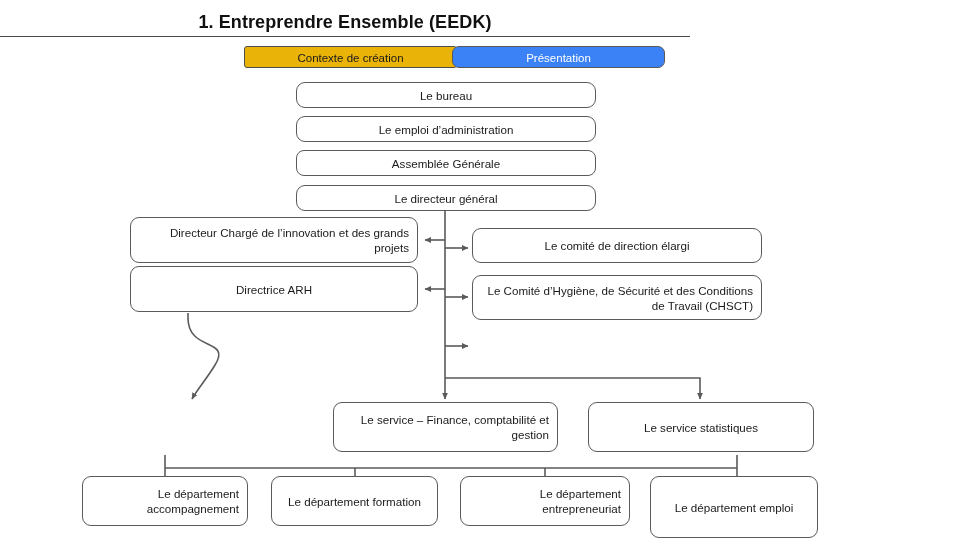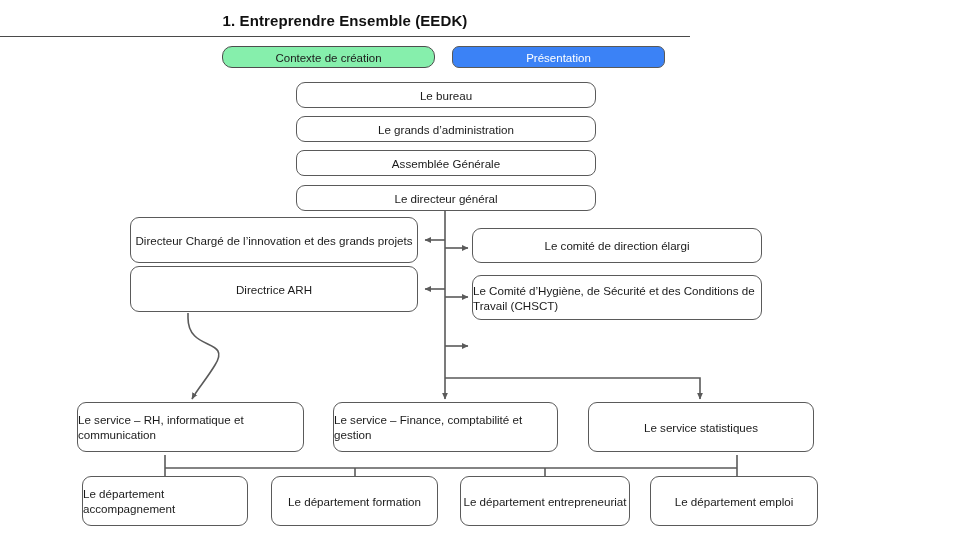--- a/index.html
+++ b/index.html
@@ -10,64 +10,64 @@
     color:#1a1a1a;
     position:relative;
     overflow:hidden;
   }
   #stage{position:absolute;left:0;top:0;width:960px;height:540px;}
 
   
   .title{
     position:absolute;left:0;top:12px;width:690px;
     text-align:center;
-    font-size:15px;font-weight:bold;color:#111111;
+    font-size:18px;font-weight:bold;color:#111111;
     letter-spacing:.1px;
   }
   .header-rule{
     position:absolute;left:0;top:36px;width:690px;height:1px;
     background:#4a4a4a;
   }
 
   
   .tab{
     position:absolute;
     height:22px;line-height:22px;
     text-align:center;
     font-size:11.5px;
     box-sizing:border-box;
   }
   .tab-inactive{
-    left:222px;top:46px;width:213px;
-    background:#86efac;
+    left:244px;top:46px;width:213px;
+    background:#eab308;
     border:1.5px solid #4d4d4d;
-    border-radius:10px;
+    border-radius:3px;
     color:#1a1a1a;
   }
   .tab-active{
     left:452px;top:46px;width:213px;
     background:#3b82f6;
     border:1.5px solid #595959;
     border-radius:7px;
     color:#ffffff;
   }
 
   
   .node{
     position:absolute;
     box-sizing:border-box;
     background:#ffffff;
     border:1.8px solid #5a5a5a;
     border-radius:9px;
     display:flex;align-items:center;justify-content:center;
-    text-align:left;
+    text-align:right;
     font-size:11.6px;
     line-height:15px;
     color:#1a1a1a;
-    padding:2px 0;
+    padding:2px 8px;
     z-index:3;
   }
   svg.conn{position:absolute;left:0;top:0;width:960px;height:540px;
            overflow:visible;z-index:2;pointer-events:none;}
 </style>
 </head>
 <body>
 
 <div id="stage">
 
@@ -104,42 +104,41 @@
       <path d="M737,455 L737,468"></path>
       <path d="M165,468 L165,482" marker-end="url(#ar)"></path>
       <path d="M355,468 L355,482" marker-end="url(#ar)"></path>
       <path d="M545,468 L545,482" marker-end="url(#ar)"></path>
       <path d="M737,468 L737,482" marker-end="url(#ar)"></path>
     </g>
   </svg>
 
   <div class="node" style="left:296px;top:82px;width:300px;height:26px;">Le bureau</div>
 
-  <div class="node" style="left:296px;top:116px;width:300px;height:26px;">Le grands d’administration</div>
+  <div class="node" style="left:296px;top:116px;width:300px;height:26px;">Le emploi d’administration</div>
 
   <div class="node" style="left:296px;top:150px;width:300px;height:26px;border-radius:8px;">Assemblée Générale</div>
 
   <div class="node" style="left:296px;top:185px;width:300px;height:26px;">Le directeur général</div>
 
   <div class="node" style="left:130px;top:266px;width:288px;height:46px;">Directrice ARH</div>
 
   <div class="node" style="left:130px;top:217px;width:288px;height:46px;">Directeur Chargé de l’innovation et des grands projets</div>
 
   <div class="node" style="left:472px;top:228px;width:290px;height:35px;">Le comité de direction élargi</div>
 
   <div class="node" style="left:472px;top:275px;width:290px;height:45px;">Le Comité d’Hygiène, de Sécurité et des Conditions de Travail (CHSCT)</div>
 
 
-  <div class="node" style="left:77px;top:402px;width:227px;height:50px;">Le service – RH, informatique et communication</div>
 
   <div class="node" style="left:333px;top:402px;width:225px;height:50px;">Le service – Finance, comptabilité et gestion</div>
 
   <div class="node" style="left:588px;top:402px;width:226px;height:50px;">Le service statistiques</div>
 
   <div class="node" style="left:82px;top:476px;width:166px;height:50px;">Le département accompagnement</div>
 
   <div class="node" style="left:271px;top:476px;width:167px;height:50px;">Le département formation</div>
 
   <div class="node" style="left:460px;top:476px;width:170px;height:50px;">Le département entrepreneuriat</div>
 
-  <div class="node" style="left:650px;top:476px;width:168px;height:50px;">Le département emploi</div>
+  <div class="node" style="left:650px;top:476px;width:168px;height:62px;">Le département emploi</div>
 
 </div>
 
 </body></html>

